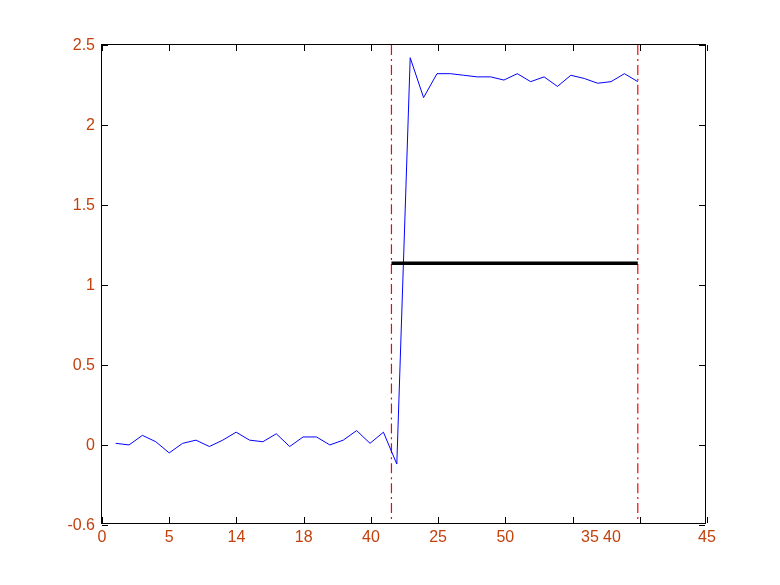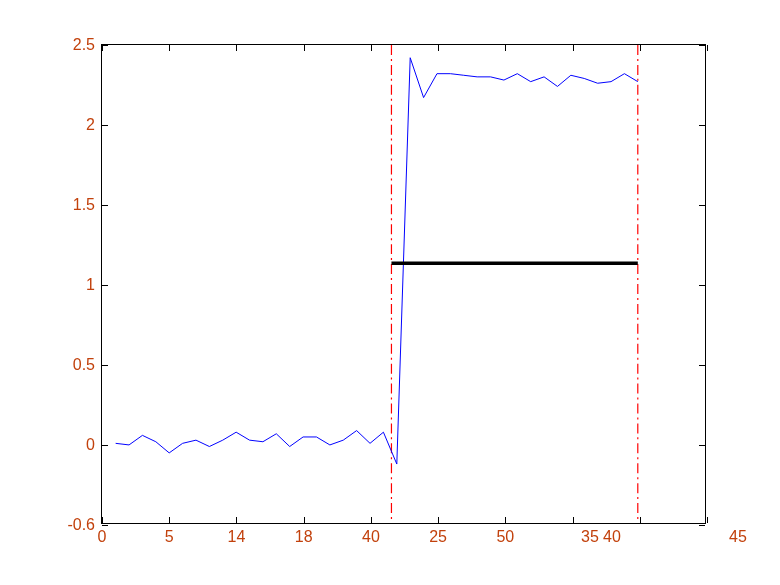--- a/index.html
+++ b/index.html
@@ -122,21 +122,21 @@
       <div class="tick-mark-x top" style="left: 403.333px;"></div>
       <div class="tick-label-x" style="left: 403.333px;">50</div>
       <div class="tick-mark-x" style="left: 470.556px;"></div>
       <div class="tick-mark-x top" style="left: 470.556px;"></div>
       <div class="tick-label-x" style="left: 488px;">35</div>
       <div class="tick-mark-x" style="left: 537.778px;"></div>
       <div class="tick-mark-x top" style="left: 537.778px;"></div>
       <div class="tick-label-x" style="left: 510px; text-align: right;">40</div>
       <div class="tick-mark-x" style="left: 605px;"></div>
       <div class="tick-mark-x top" style="left: 605px;"></div>
-      <div class="tick-label-x" style="left: 605px; margin-left: 31px;">45</div>
+      <div class="tick-label-x" style="left: 605px;">45</div>
       <div class="tick-mark-y" style="top: 480px;"></div>
       <div class="tick-mark-y right" style="top: 480px;"></div>
       <div class="tick-label-y" style="top: 480px;">-0.6</div>
       <div class="tick-mark-y" style="top: 400px;"></div>
       <div class="tick-mark-y right" style="top: 400px;"></div>
       <div class="tick-label-y" style="top: 400px;">0</div>
       <div class="tick-mark-y" style="top: 320px;"></div>
       <div class="tick-mark-y right" style="top: 320px;"></div>
       <div class="tick-label-y" style="top: 320px;">0.5</div>
       <div class="tick-mark-y" style="top: 240px;"></div>

